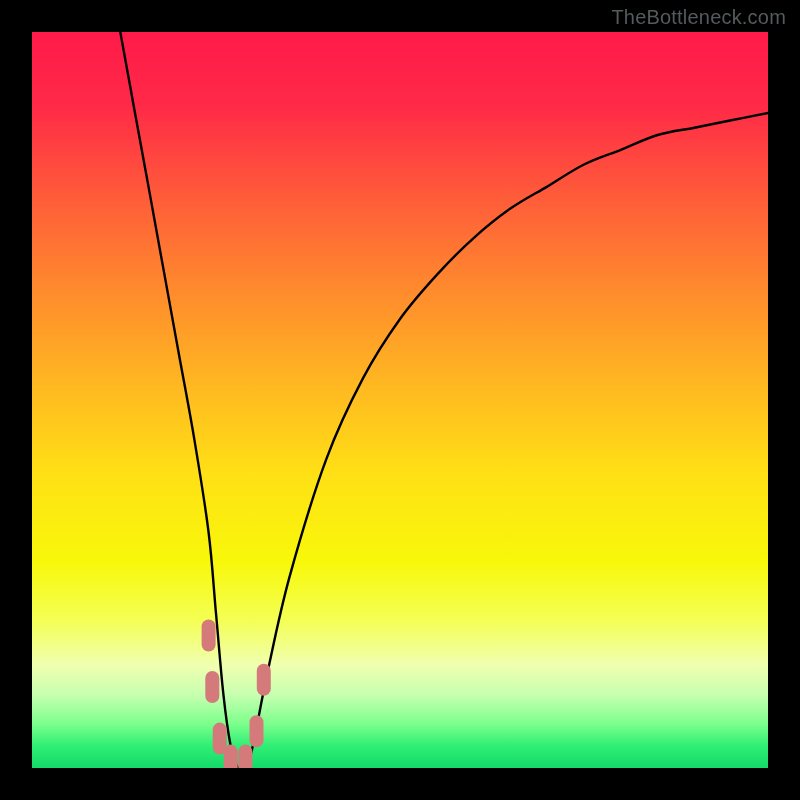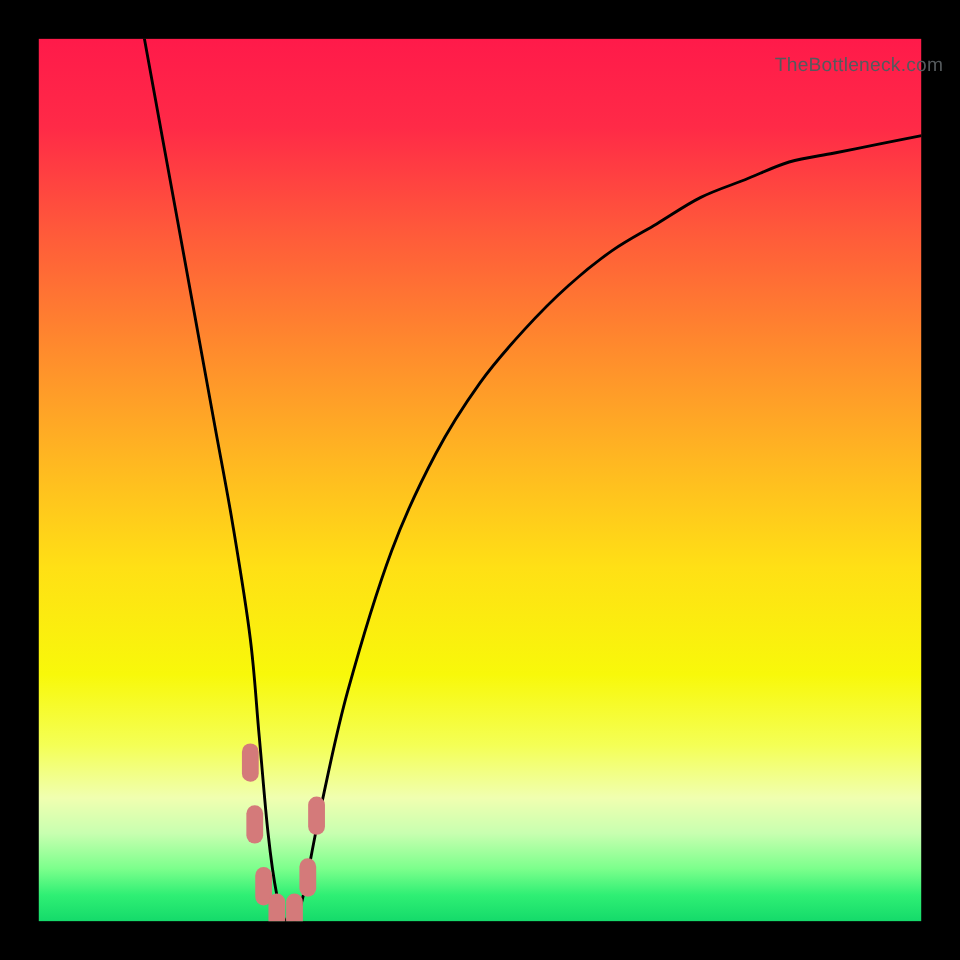--- a/index.html
+++ b/index.html
@@ -35,24 +35,23 @@
     position: absolute;
     inset: 0;
     width: 100%;
     height: 100%;
   }
   .watermark {
     position: absolute;
     top: 6px;
     right: 14px;
     color: #555a5d;
-    font-size: 16px;
+    font-size: 20px;
     letter-spacing: 0.2px;
     font-weight: 400;
-    margin-top: 40px;
   }
 </style>
 </head>
 <body>
 
 <div class="frame">
 
   <div class="plot-area">
 
     <svg class="gradient" viewBox="0 0 736 736" preserveAspectRatio="none">

